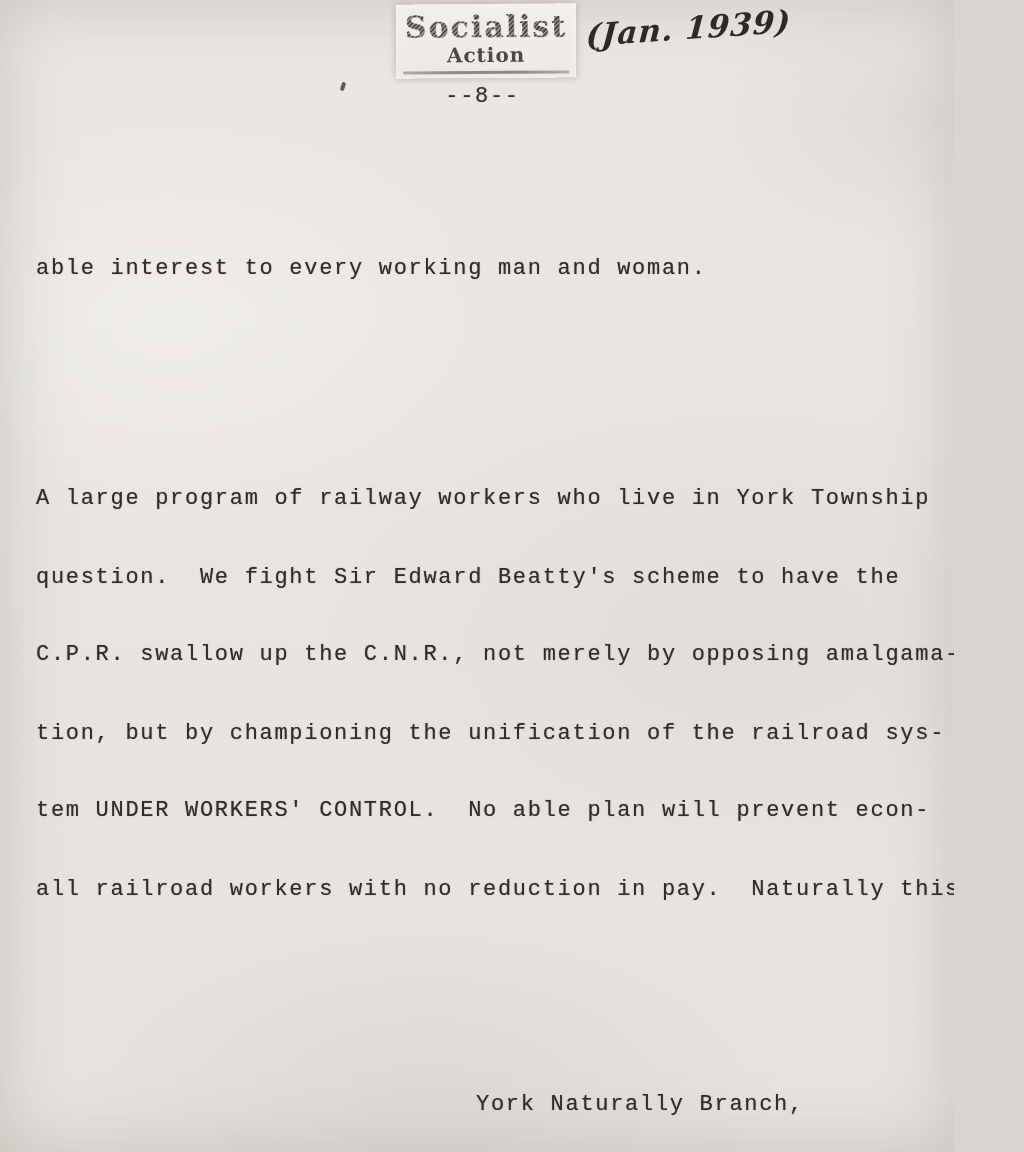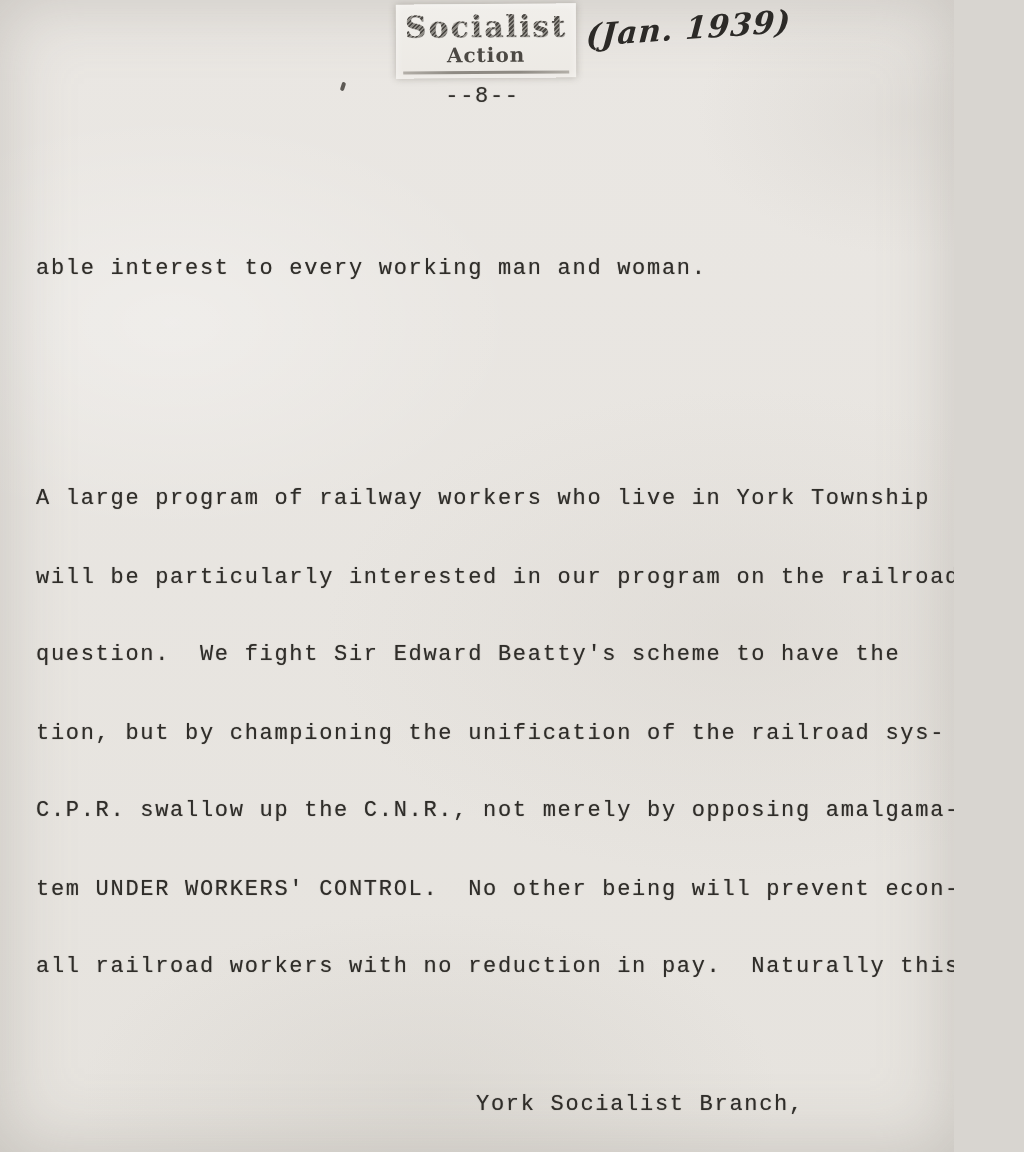--- a/index.html
+++ b/index.html
@@ -96,42 +96,41 @@
   <div class="pagenum">--8--</div>
 
   <div class="body-text">
 
     <p class="para">
       <span class="line">able interest to every working man and woman.</span>
     </p>
 
     <p class="para">
       <span class="line">A large program of railway workers who live in York Township</span>
-      <span class="line">will be particularly interested in our program on the railroad</span>
       <span class="line">question.  We fight Sir Edward Beatty's scheme to have the</span>
+      <span class="line">C.P.R. swallow up the C.N.R., not merely by opposing amalgama-</span>
       <span class="line">tion, but by championing the unification of the railroad sys-</span>
-      <span class="line">C.P.R. swallow up the C.N.R., not merely by opposing amalgama-</span>
-      <span class="line">tem UNDER WORKERS' CONTROL.  No other being will prevent econ-</span>
+      <span class="line">tem UNDER WORKERS' CONTROL.  No able plan will prevent econ-</span>
       <span class="line">all railroad workers with no reduction in pay.  Naturally this</span>
       
       
       
       
       
     </p>
 
     
 
     
 
     
 
     
 
   </div>
 
   <div class="signature">
-    <span class="line">York Socialist Branch,</span>
+    <span class="line">York Naturally Branch,</span>
     
     
   </div>
 
 </div>
 
 </body></html>

